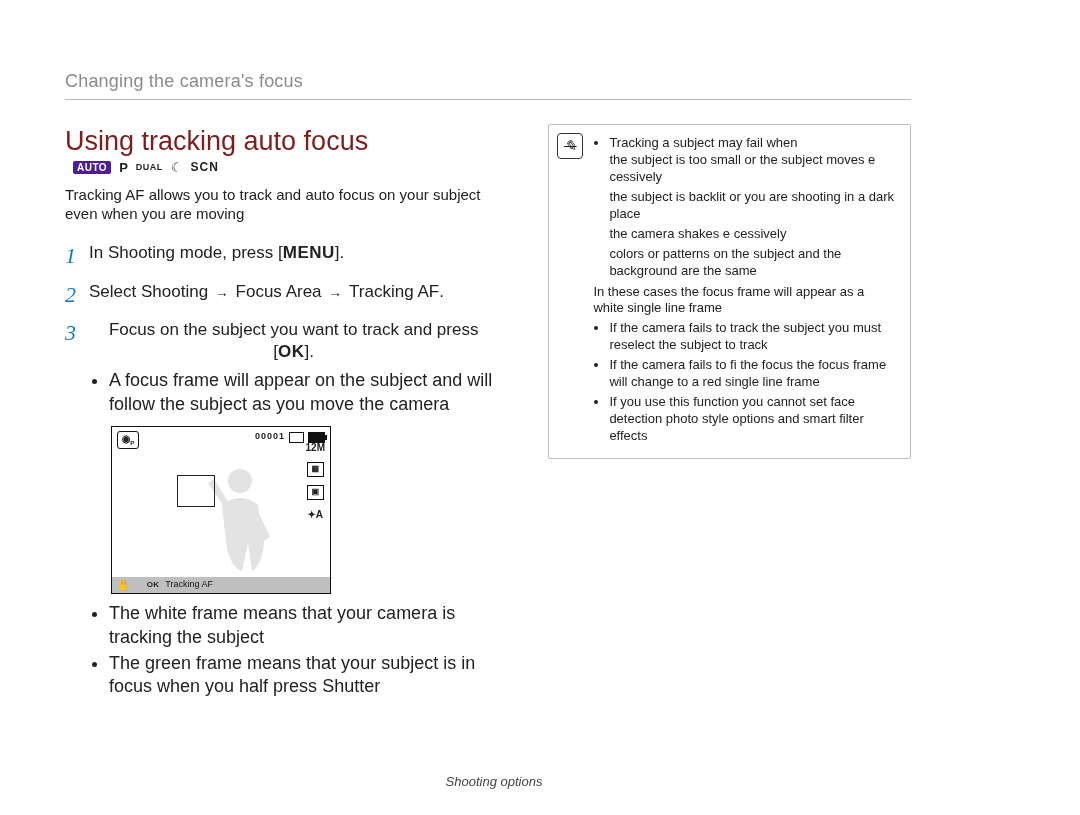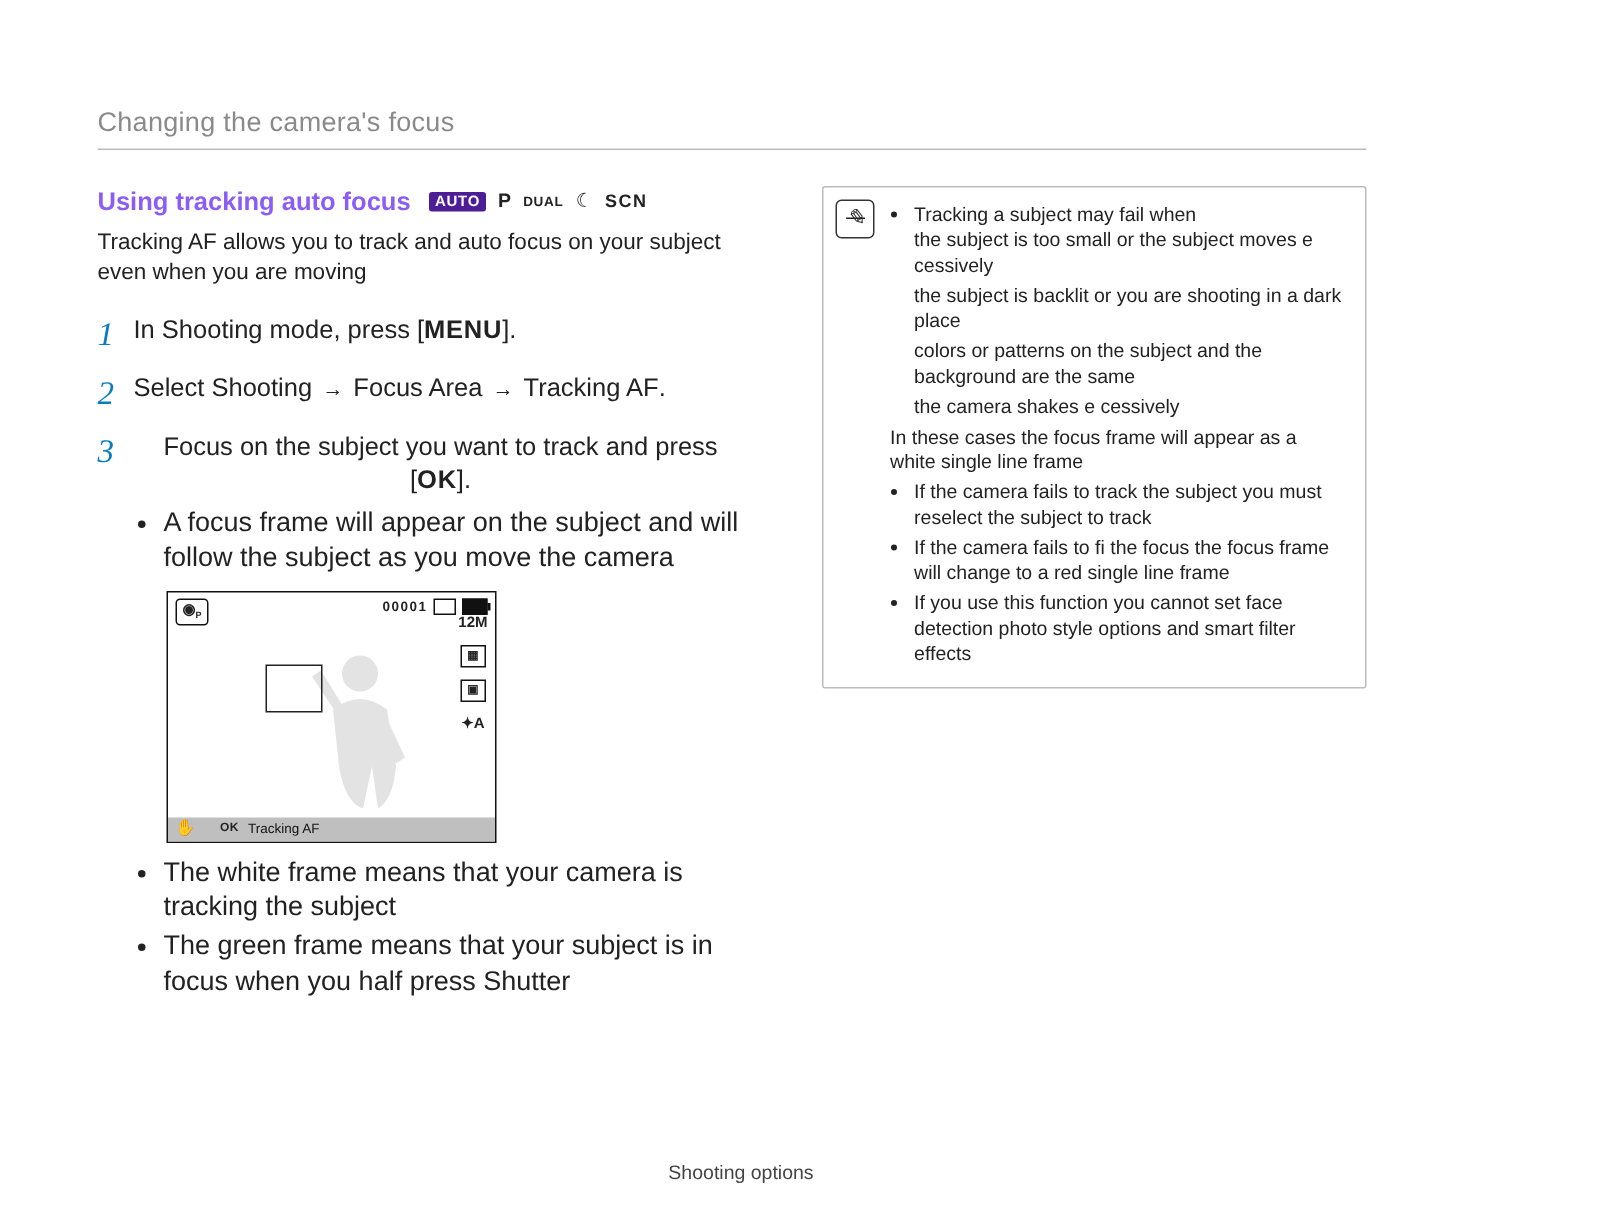--- a/index.html
+++ b/index.html
@@ -36,23 +36,23 @@
     display: flex;
     gap: 50px;
   }
   .col-left {
     width: 490px;
   }
   .col-right {
     width: 410px;
   }
   .section-title {
-    color: #8b5cf6;
-    font-size: 17px;
-    font-weight: 700;
+    color: #7f1d1d;
+    font-size: 27px;
+    font-weight: 400;
     display: inline;
   }
   .mode-badges {
     display: inline-flex;
     align-items: center;
     gap: 8px;
     margin-left: 8px;
     vertical-align: 3px;
   }
   .badge-auto {
@@ -266,20 +266,21 @@
     margin: 0 0 4px 0;
   }
   .footer {
     position: absolute;
     bottom: 24px;
     left: 12px; right: 0;
     text-align: center;
     font-size: 13px;
     color: #444;
     font-weight: 300;
+    font-style: italic;
   }
 </style>
 </head>
 <body>
 
 <div class="page">
 
   <div class="breadcrumb">Changing the camera's focus</div>
   <hr class="rule">
 
@@ -376,22 +377,22 @@
       <div class="note-box">
         <div class="note-icon">
             <span class="slash">✎</span>
           </div>
         <ul>
           <li>
             <span>Tracking a subject may fail when</span>
             <ul class="inner">
               <li>the subject is too small or the subject moves e cessively</li>
               <li>the subject is backlit or you are shooting in a dark place</li>
+              <li>the camera shakes e cessively</li>
               <li>colors or patterns on the subject and the background are the same</li>
-              <li>the camera shakes e cessively</li>
             </ul>
             <span style="display:block; margin-left:-16px;">In these cases  the focus frame will appear as a white single line frame</span>
           </li>
           <li>If the camera fails to track the subject  you must reselect the subject to track</li>
           <li>If the camera fails to fi  the focus  the focus frame will change to a red single line frame</li>
           <li>If you use this function  you cannot set face detection  photo style options  and smart filter effects</li>
         </ul>
       </div>
     </div>
 

